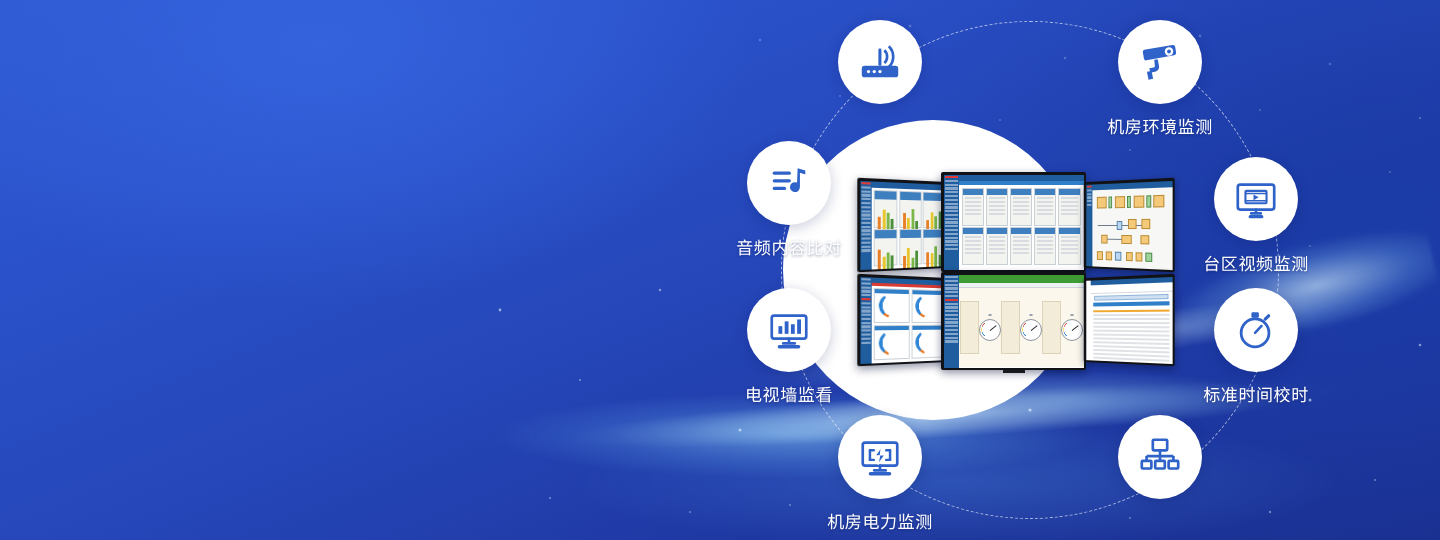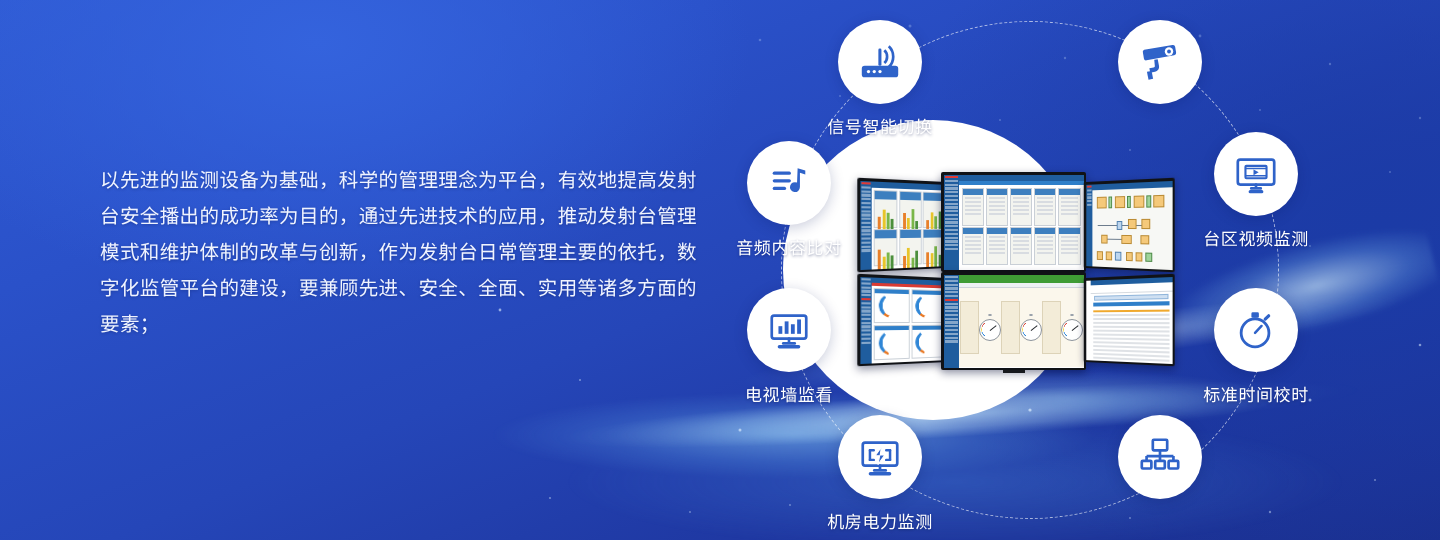--- a/index.html
+++ b/index.html
@@ -195,21 +195,20 @@
         <circle cx="700" cy="268" r="1" opacity=".45"></circle>
       <circle cx="840" cy="262" r="1.2" opacity=".5"></circle>
         <circle cx="360" cy="255" r="1" opacity=".45"></circle>
     </g>
   </svg>
 
   <div id="dashed-ring"></div>
   <div id="hero-disc"></div>
 
   <div id="copy">
-    <p id="page-desc">以先进的监测设备为基础，科学的管理理念为平台，有效地提高发射台安全播出的成功率为目的，通过先进技术的应用，推动发射台管理模式和维护体制的改革与创新，作为发射台日常管理主要的依托，数字化监管平台的建设，要兼顾先进、安全、全面、实用等诸多方面的要素；</p>
   </div>
 
   <div id="video-wall">
 
     <div class="mon" style="left:2px; top:8px; width:96px; height:90px; transform:perspective(320px) rotateY(19deg); padding:2.5px;">
       <div class="glass" style="inset:2.5px;">
         <div class="scr">
           <div class="side">
             <i class="hot"></i>
               <i></i>
@@ -588,49 +587,49 @@
       <svg viewBox="0 0 48 48" fill="#2f63c9" aria-hidden="true">
         <rect x="5" y="28" width="38" height="12" rx="3"></rect>
         <circle cx="12" cy="34" r="1.7" fill="#fff"></circle>
           <circle cx="18" cy="34" r="1.7" fill="#fff"></circle>
           <circle cx="24" cy="34" r="1.7" fill="#fff"></circle>
         <rect x="22.3" y="10" width="3.2" height="18" rx="1.4"></rect>
         <path d="M30 18.5a7.6 7.6 0 0 0-2.4-5.6l1.9-2.1a10.4 10.4 0 0 1 3.3 7.7 10.4 10.4 0 0 1-3.3 7.7l-1.9-2.1A7.6 7.6 0 0 0 30 18.5z"></path>
         <path d="M36.4 18.5a13.6 13.6 0 0 0-4.2-9.8l1.9-2.1a16.4 16.4 0 0 1 5.1 11.9 16.4 16.4 0 0 1-5.1 11.9l-1.9-2.1a13.6 13.6 0 0 0 4.2-9.8z"></path>
       </svg>
     </div>
-    <div class="flabel">信号智能切换</div>
   </div>
 
   <div class="feature" style="left:1085px; top:20px;">
     <div class="bubble">
       <svg viewBox="0 0 48 48" fill="#2f63c9" aria-hidden="true">
         <path d="M7.5 11.2 37 6.2a2.4 2.4 0 0 1 2.8 2l1 6a2.4 2.4 0 0 1-2 2.8L10 22.3a2.4 2.4 0 0 1-2.8-2l-1-6a2.4 2.4 0 0 1 1.3-3.1z"></path>
         <circle cx="33.4" cy="13" r="4.4" fill="#fff"></circle>
           <circle cx="33.4" cy="13" r="2" fill="#2f63c9"></circle>
         <path d="M18 21.6l3.6-.6 1.4 7.2a5.2 5.2 0 0 1-4.2 6l-5 .9-.9-4.6 4.4-.8a1.6 1.6 0 0 0 1.3-1.9z"></path>
         <path d="M10.4 34.2l4.8-.9 1.6 8.3-4.8.9z"></path>
         <path d="M8.3 41.3h9.6v3.2H8.3z" opacity="0"></path>
       </svg>
     </div>
+    <div class="flabel">机房环境监测</div>
   </div>
 
   <div class="feature" style="left:714px; top:141px;">
     <div class="bubble">
       <svg viewBox="0 0 48 48" fill="#2f63c9" aria-hidden="true">
         <rect x="7" y="12" width="19" height="3.4" rx="1.7"></rect>
         <rect x="7" y="20" width="19" height="3.4" rx="1.7"></rect>
         <rect x="7" y="28" width="14" height="3.4" rx="1.7"></rect>
         <path d="M33 8.5 41 11v4l-5.6-1.8v15.1a5.2 5.2 0 1 1-3-4.7z"></path>
       </svg>
     </div>
     <div class="flabel">音频内容比对</div>
   </div>
 
-  <div class="feature" style="left:1181px; top:132px;">
+  <div class="feature" style="left:1181px; top:157px;">
     <div class="bubble">
       <svg viewBox="0 0 48 48" fill="none" stroke="#2f63c9" stroke-width="2.8" aria-hidden="true">
         <rect x="5" y="9" width="38" height="26" rx="2.6"></rect>
         <rect x="13" y="15.5" width="22" height="13" rx="1" stroke-width="2.2"></rect>
         <path d="M13 18.2h22M13 25.8h22" stroke-width="1.6"></path>
         <path d="M21.4 19.2l5.4 3-5.4 3z" fill="#2f63c9" stroke="none"></path>
         <path d="M19 39h10M24 35v4" stroke-linecap="round"></path>
         <path d="M18 42.5h12" stroke-width="3.4" stroke-linecap="round"></path>
       </svg>
     </div>

